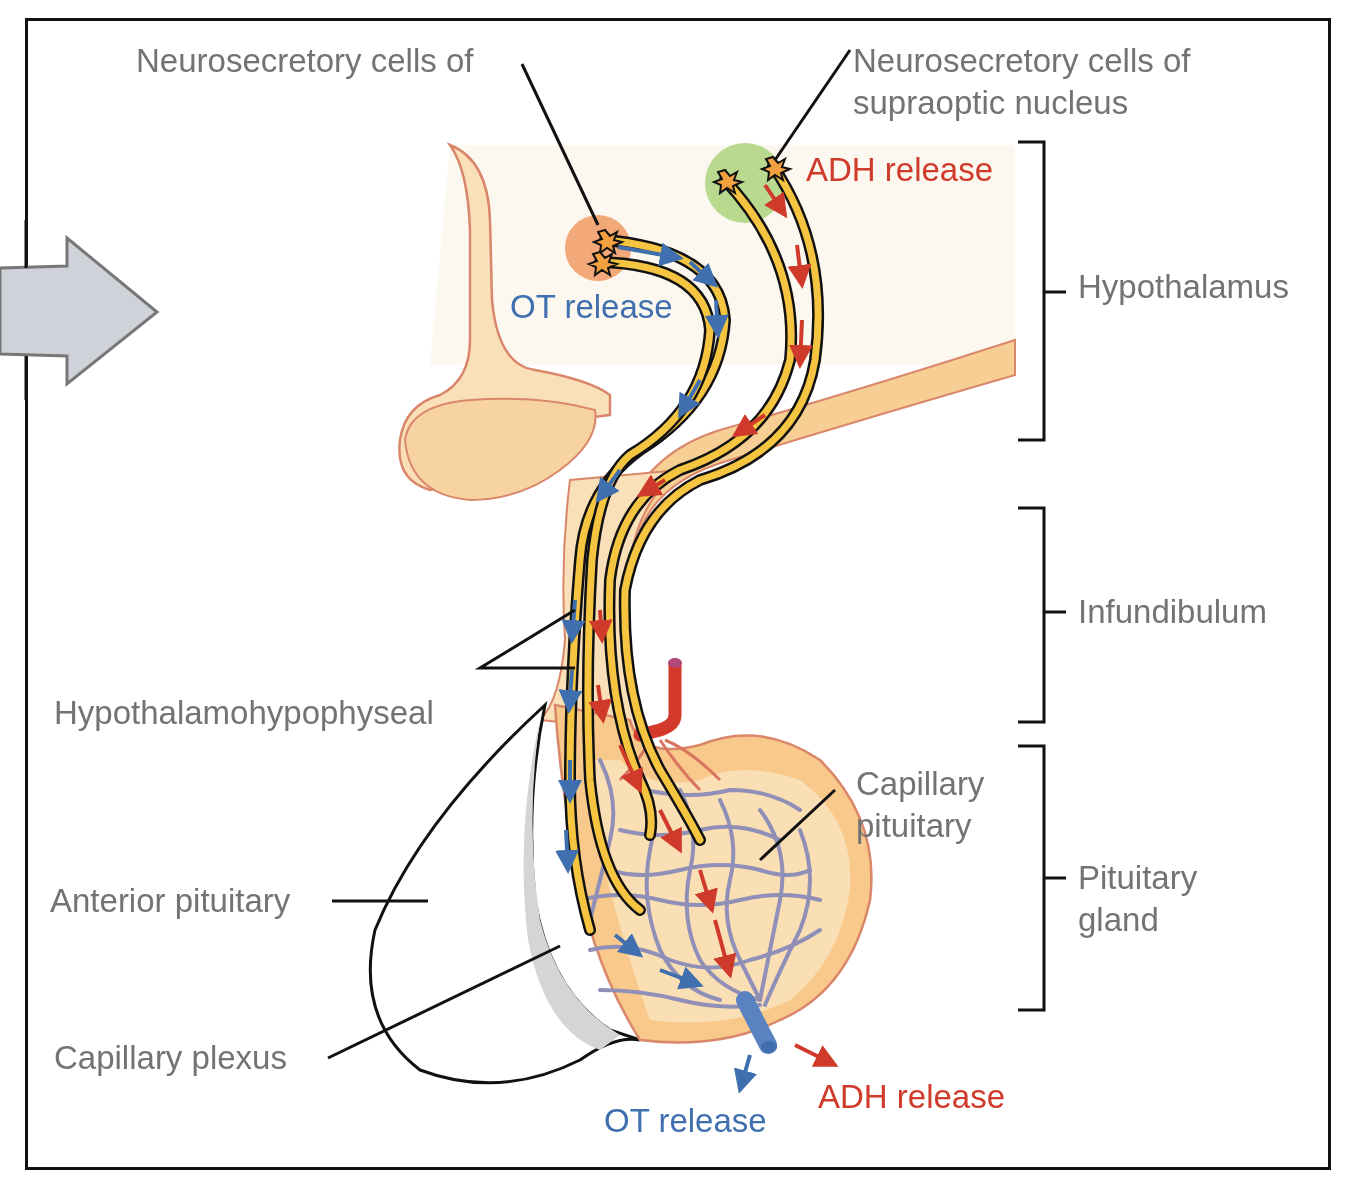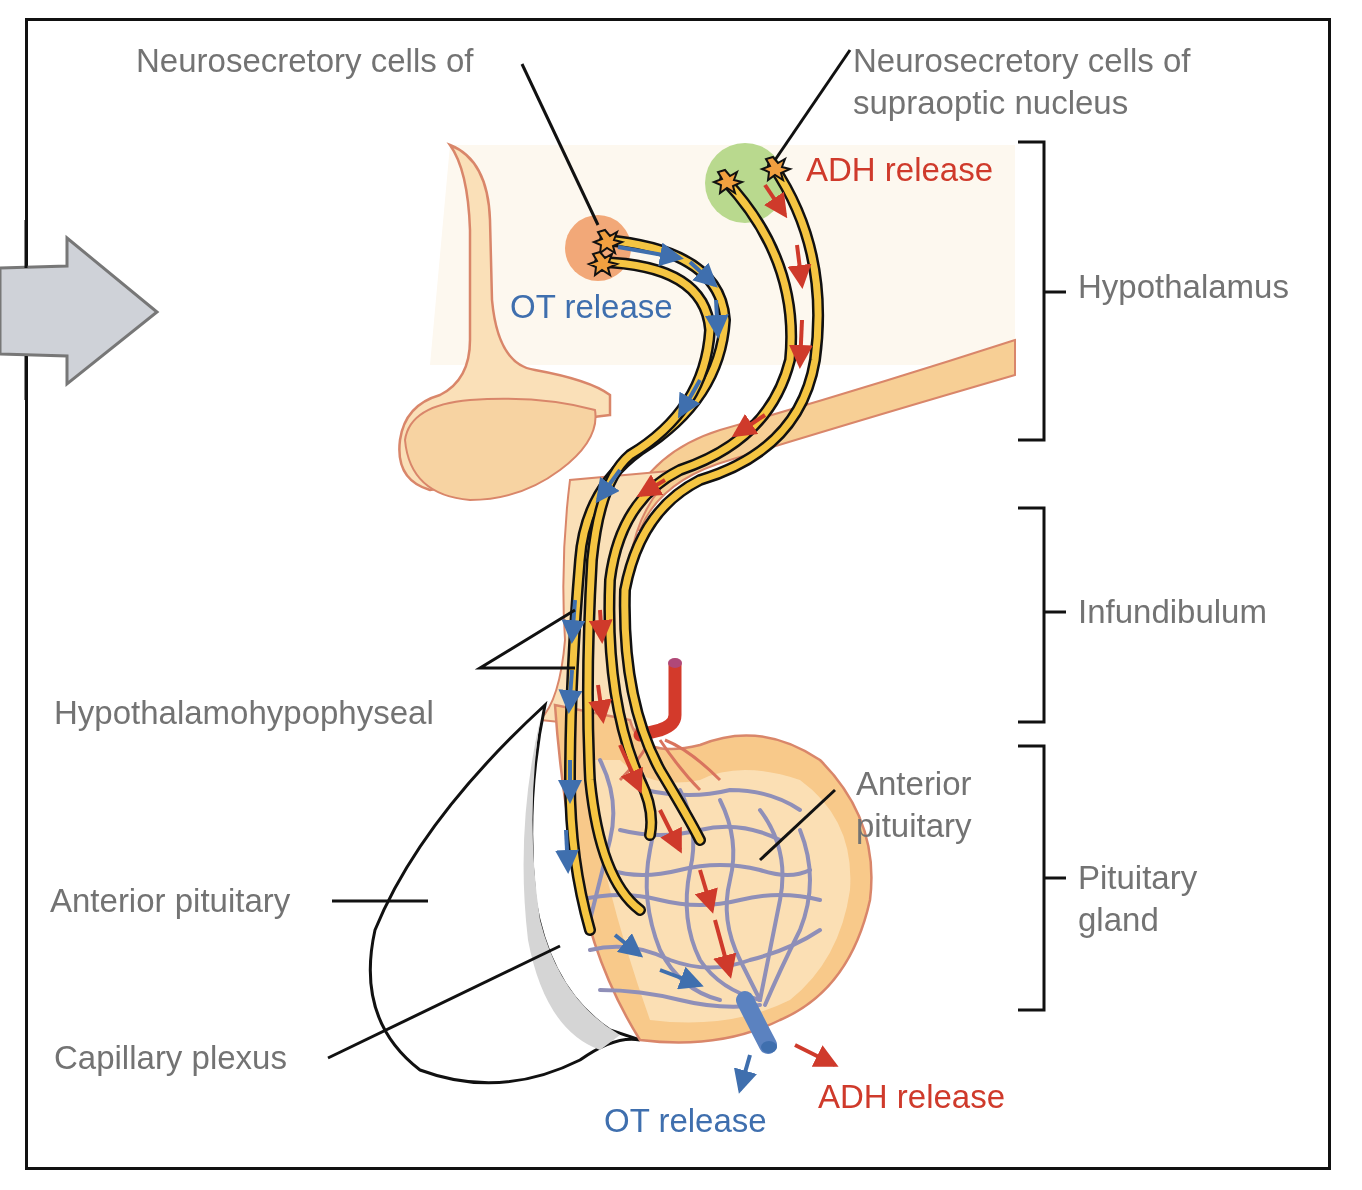--- a/index.html
+++ b/index.html
@@ -164,19 +164,19 @@
 <div class="lbl" style="left:1078px; top:591px;">Infundibulum</div>
 <div class="lbl" style="left:1078px; top:857px;">
   <div>Pituitary</div>
   <div>gland</div>
 </div>
 
 <div class="lbl" style="left:54px; top:648px;margin-top:44px;">
   <div>Hypothalamohypophyseal</div>
 </div>
 <div class="lbl" style="left:856px; top:763px;">
-  <div>Anterior</div>
+  <div>Capillary</div>
   <div>pituitary</div>
 </div>
 <div class="lbl" style="left:50px; top:880px;">Anterior pituitary</div>
 <div class="lbl" style="left:54px; top:1037px;">Capillary plexus</div>
 <div class="lbl blue" style="left:604px; top:1100px;">OT release</div>
 <div class="lbl red" style="left:818px; top:1076px;">ADH release</div>
 
 </body></html>

